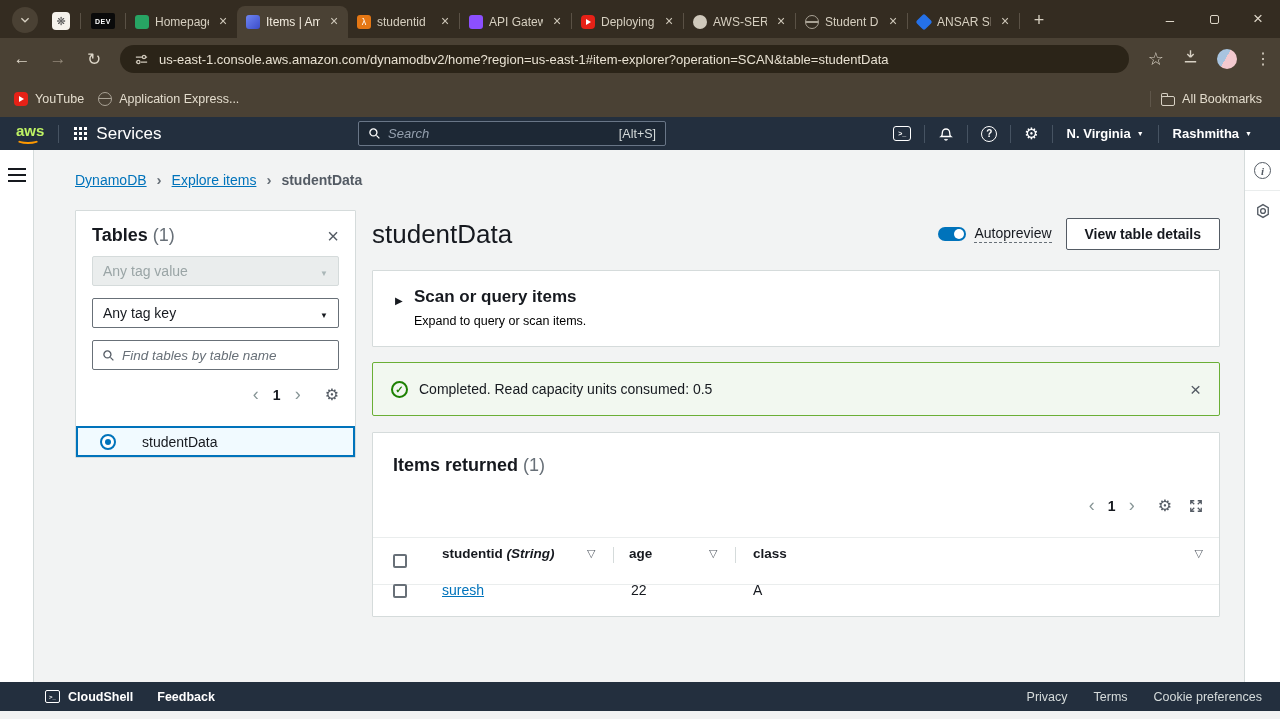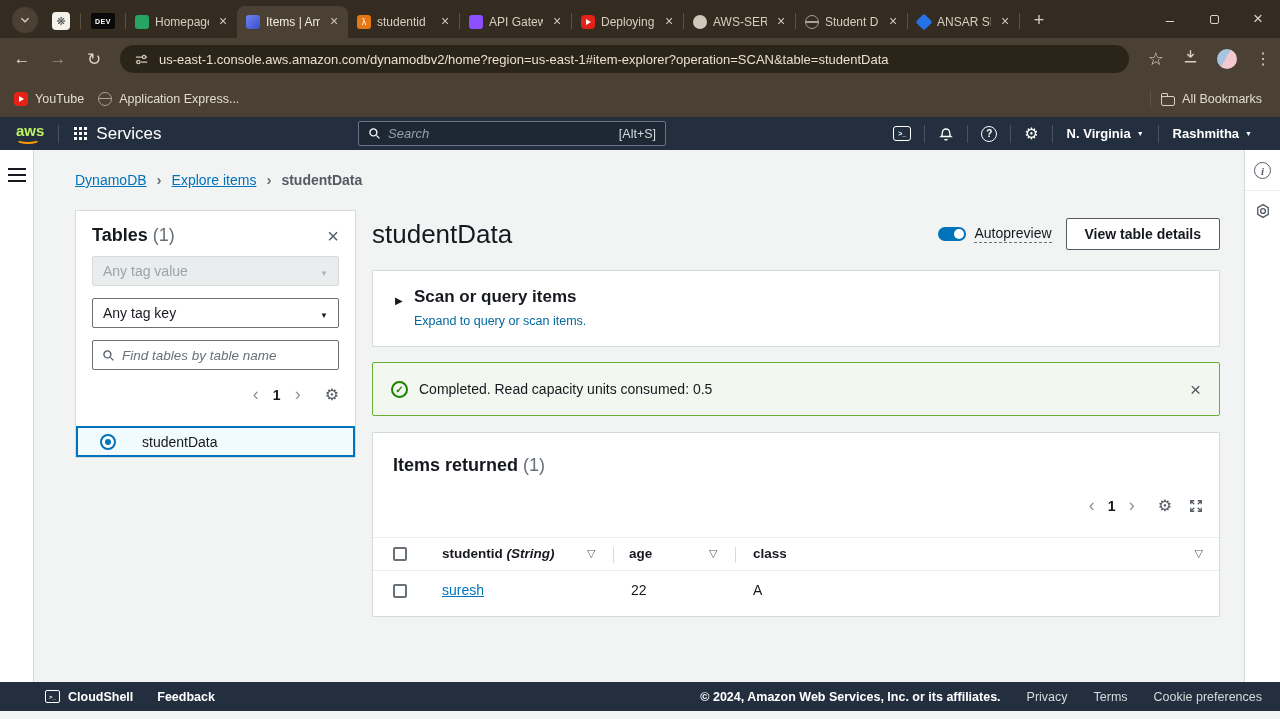--- a/index.html
+++ b/index.html
@@ -130,40 +130,40 @@
   .title-right { margin-left:auto; display:flex; align-items:center; gap:14px; }
   .toggle { width:28px; height:14px; border-radius:7px; background:#0073bb; position:relative; }
   .toggle::after { content:""; position:absolute; top:2px; right:2px; width:10px; height:10px; background:#fff; border-radius:50%; }
   .autoprev { font-size:14px; color:#16191f; border-bottom:1px dashed #687078; padding-bottom:1px; margin-left:-6px; }
   .btn { height:32px; background:#fff; border:1px solid #545b64; border-radius:2px; display:flex; align-items:center; justify-content:center; font-size:14px; font-weight:bold; color:#16191f; padding:0 18px; gap:8px; }
 
   .scancard { position:absolute; top:120px; left:0; right:0; height:77px; background:#fff; border:1px solid #d5dbdb; border-radius:1px; }
   .scan-tri { position:absolute; left:22px; top:24px; color:#16191f; font-size:10px; }
   .scan-tri::before { content:"▶"; }
   .scan-title { position:absolute; left:41px; top:16px; font-size:17px; font-weight:bold; color:#16191f; }
-  .scan-sub { position:absolute; left:41px; top:43px; font-size:12.5px; color:#0369a1; }
+  .scan-sub { position:absolute; left:41px; top:43px; font-size:12.5px; color:#000000; }
 
   .banner { position:absolute; top:212px; left:0; right:0; height:54px; background:#f2f8f0; border:1px solid #6aaf35; border-radius:2px; display:flex; align-items:center; padding:0 18px; gap:11px; }
   .check-ico { width:17px; height:17px; border:2px solid #1d8102; border-radius:50%; color:#1d8102; font-size:10px; font-weight:bold; display:flex; align-items:center; justify-content:center; flex:none; }
   .check-ico::before { content:"✓"; }
   .banner-msg { font-size:14px; color:#16191f; }
   .banner-close { margin-left:auto; color:#545b64; font-size:19px; line-height:1; }
   .banner-close::before { content:"×"; }
 
   .itemscard { position:absolute; top:282px; left:0; right:0; height:185px; background:#fff; border:1px solid #d5dbdb; border-radius:1px; }
   .ic-head { position:absolute; top:16px; left:20px; right:16px; height:32px; display:flex; align-items:center; }
   .ic-title { font-size:18px; font-weight:bold; color:#16191f; }
   .ic-count { font-size:18px; color:#687078; margin-left:5px; }
   .ic-actions { margin-left:auto; display:flex; gap:10px; }
   .btn-refresh { width:40px; padding:0; }
   .btn-refresh::before { content:"↻"; font-size:17px; color:#545b64; font-weight:bold; }
   .btn .bcaret::after { content:"▼"; font-size:8px; color:#16191f; }
   .ic-pager { position:absolute; top:62px; right:16px; display:flex; align-items:center; gap:13px; color:#545b64; }
   .exp-ico { margin-left:4px; display:flex; }
-  .thead { position:absolute; top:104px; left:0; right:0; height:34px; border-top:1px solid #eaeded; border-bottom:1px solid #eaeded; }
+  .thead { position:absolute; top:104px; left:0; right:0; height:48px; border-top:1px solid #eaeded; border-bottom:1px solid #eaeded; }
   .checkbox { position:absolute; left:20px; top:50%; margin-top:-7px; width:14px; height:14px; border:2px solid #687078; border-radius:2px; background:#fff; }
   .th { position:absolute; top:8px; font-size:13.5px; font-weight:bold; color:#16191f; }
   .th .ttype { font-style:italic; }
   .filter-ico { position:absolute; top:9px; color:#545b64; font-size:11px; }
   .filter-ico::before { content:"▽"; }
   .col-div { position:absolute; top:9px; width:1px; height:16px; background:#d5dbdb; }
   .trow { position:absolute; top:138px; left:0; right:0; height:40px; }
   .td { position:absolute; top:11px; font-size:14px; color:#16191f; }
   .td.link { color:#0073bb; text-decoration:underline; }
 
@@ -460,20 +460,19 @@
     </div>
   </div>
 
   <div class="footer">
     <div class="ft-cs">
       <span class="cs-ico"></span>
       <span>CloudShell</span>
     </div>
     <span class="ft-feedback">Feedback</span>
     <div class="ft-right">
-      <span class="ft-copy">© 2024, Amazon Web Services, Inc. or its affiliates.</span>
       <span class="ft-link">Privacy</span>
       <span class="ft-link">Terms</span>
       <span class="ft-link">Cookie preferences</span>
     </div>
   </div>
 
 </div>
 
 </body></html>

